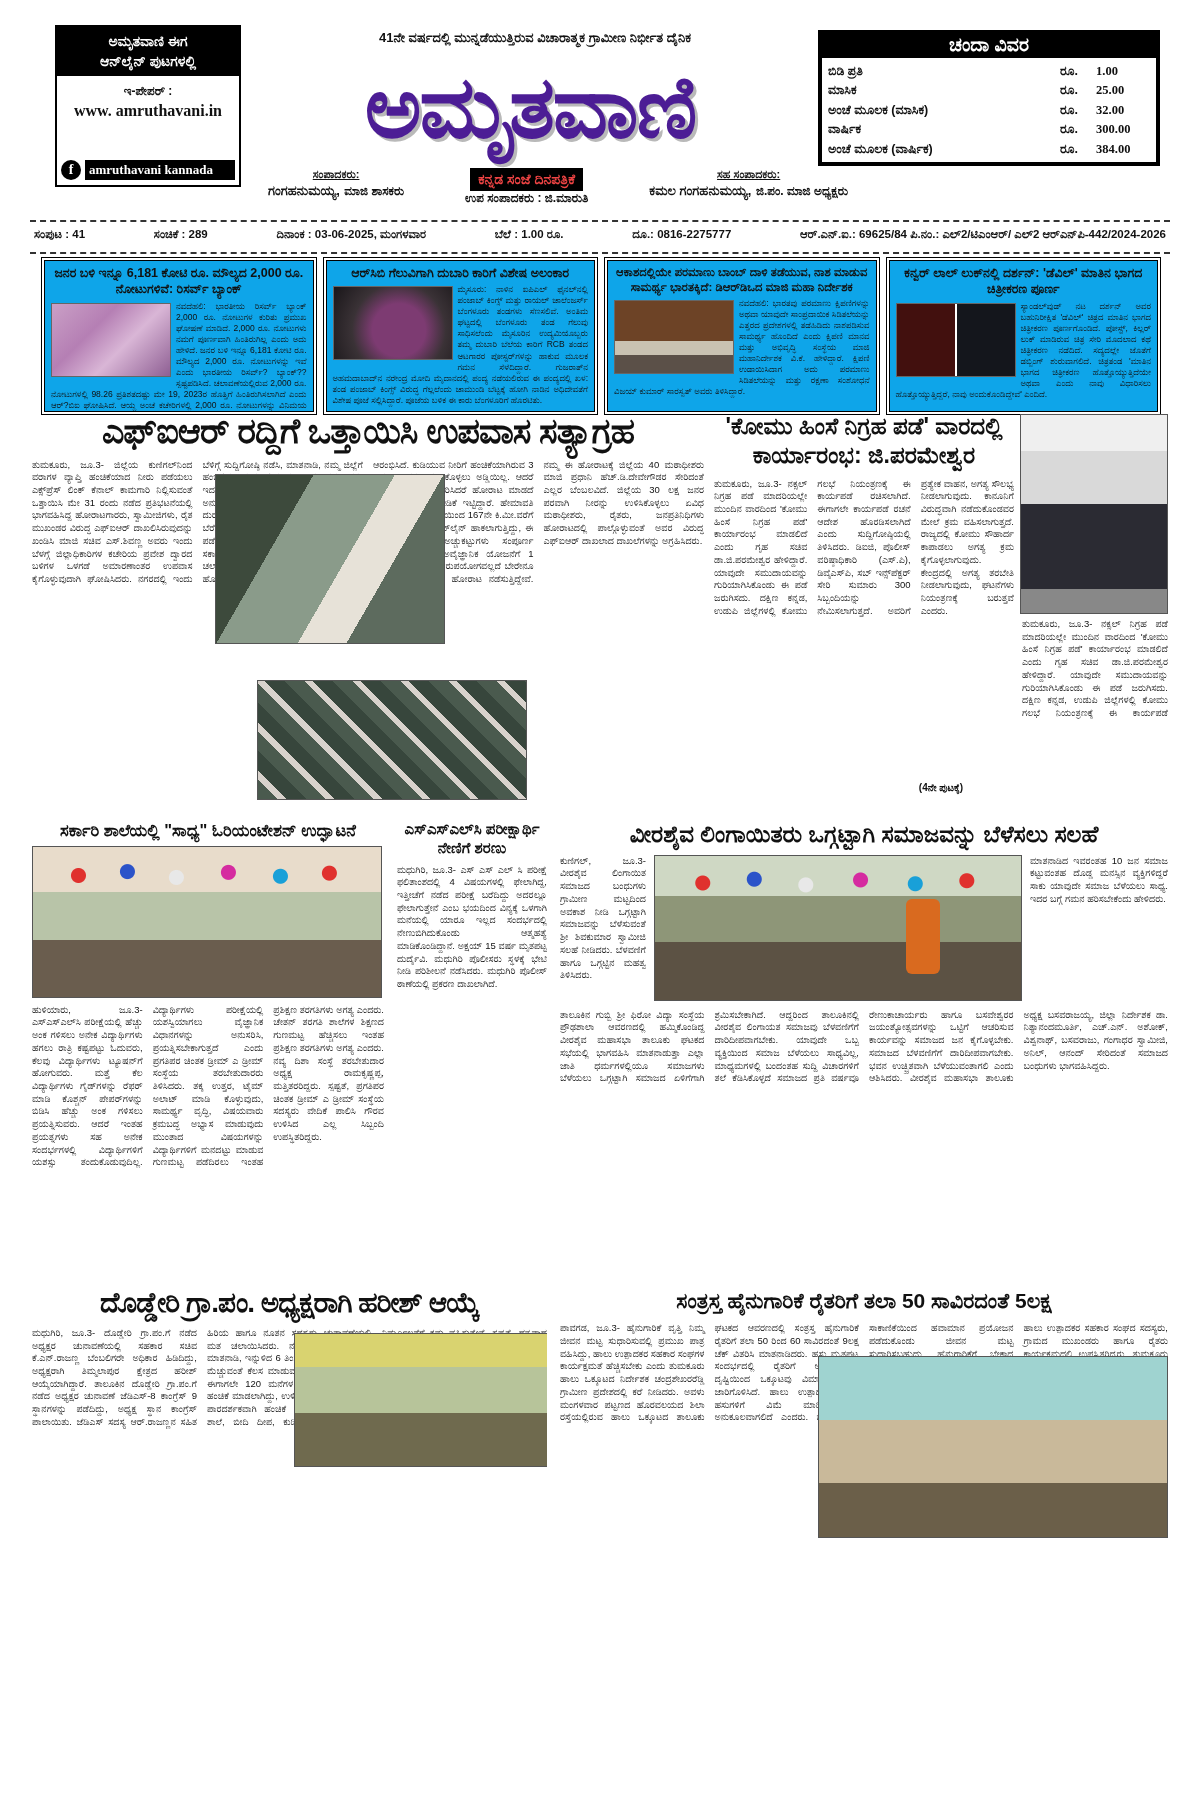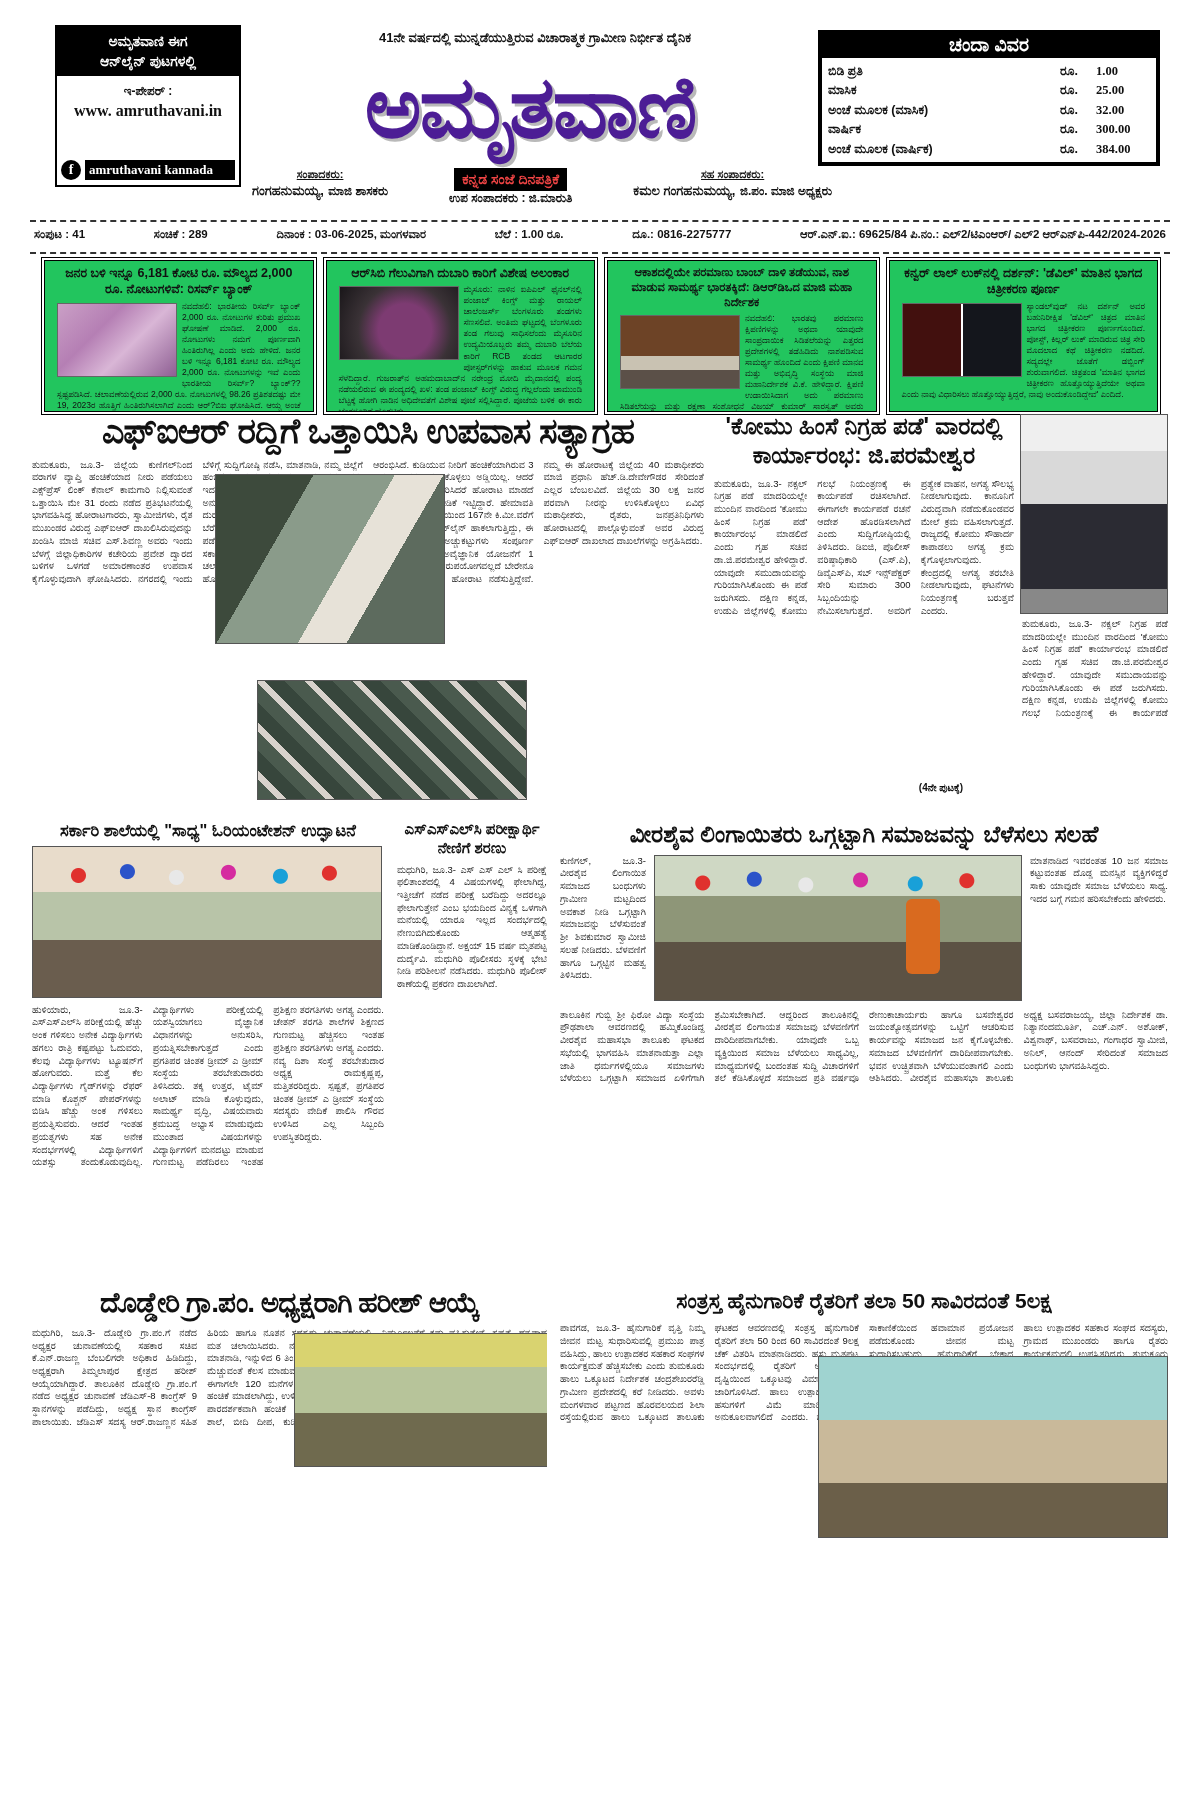--- a/index.html
+++ b/index.html
@@ -12,40 +12,40 @@
   .online-box .blackhead{background:#000;color:#fff;text-align:center;font-weight:bold;font-size:14px;line-height:1.45;padding:4px 2px;}
   .online-box .epaper{font-size:12px;font-weight:bold;text-align:center;margin-top:8px;}
   .online-box .site{font-size:16px;font-weight:bold;text-align:center;margin-top:4px;font-family:"Liberation Serif",serif;}
   .fb-bar{position:absolute;left:4px;right:4px;bottom:5px;display:flex;align-items:center;gap:4px;}
   .fb-ico{width:20px;height:20px;border-radius:50%;background:#000;color:#fff;font-weight:bold;font-size:14px;display:flex;align-items:center;justify-content:center;font-family:"Liberation Serif",serif;}
   .fb-txt{flex:1;background:#000;color:#fff;font-size:13px;font-weight:bold;padding:2px 4px;font-family:"Liberation Serif",serif;}
   .tagline{position:absolute;left:265px;top:30px;width:540px;text-align:center;font-size:13px;font-weight:bold;}
   .masthead{position:absolute;left:250px;top:48px;width:560px;height:120px;text-align:center;
     font-size:86px;font-weight:800;color:#4c1d95;line-height:118px;letter-spacing:-2px;
     text-shadow:3px 3px 0 #b9b9b9;white-space:nowrap;overflow:hidden;}
-  .ed-row{position:absolute;left:252px;top:168px;width:580px;display:flex;justify-content:space-between;align-items:flex-start;}
+  .ed-row{position:absolute;left:268px;top:168px;width:580px;display:flex;justify-content:space-between;align-items:flex-start;}
   .ed-col{text-align:center;}
   .ed-label{font-size:11px;font-weight:bold;text-decoration:underline;}
   .ed-name{font-size:13px;font-weight:bold;}
   .ed-small{font-size:12px;font-weight:bold;}
   .badge{background:#000;color:#ef4444;font-size:14px;font-weight:bold;padding:3px 8px;display:inline-block;}
   .sub-box{position:absolute;left:818px;top:30px;width:338px;border:2px solid #000;box-shadow:0 0 0 1px #fff,0 0 0 2px #000 inset;}
   .sub-title{background:#000;color:#fff;text-align:center;font-size:19px;font-weight:bold;padding:2px 0;}
   .sub-rows{padding:4px 8px 5px 8px;}
   .sub-row{display:flex;font-size:12.5px;font-weight:bold;line-height:1.55;}
   .sub-row .l{flex:1;}
   .sub-row .c{width:36px;}
   .sub-row .a{width:54px;text-align:left;font-family:"Liberation Serif",serif;}
   .emails{position:absolute;left:818px;top:148px;width:338px;text-align:center;font-weight:bold;font-size:13.5px;font-family:"Liberation Serif",serif;line-height:1.35;}
   
   .dash{position:absolute;left:30px;right:30px;border-top:2px dashed #333;}
   .infoline{position:absolute;left:34px;top:228px;width:1132px;display:flex;justify-content:space-between;font-size:11.5px;font-weight:bold;white-space:nowrap;}
   
   .topboxes{position:absolute;left:44px;top:260px;width:1114px;display:flex;gap:12px;}
-  .tbox{flex:1;border:1px solid #000;outline:1px solid #000;outline-offset:2px;background:#22c55e;height:142px;padding:4px 12px;overflow:hidden;}
+  .tbox{flex:1;border:1px solid #000;outline:1px solid #000;outline-offset:2px;background:#0ea5e9;height:142px;padding:4px 6px;overflow:hidden;}
   .tbox h3{margin:0 0 3px 0;font-size:12.5px;line-height:1.3;text-align:center;font-weight:bold;}
   .tbox .bx-body{font-size:8.5px;line-height:1.3;text-align:justify;}
   .tbox .bx-ph{float:left;width:118px;height:72px;margin:2px 5px 2px 0;border:1px solid #666;}
   .ph-notes{background:linear-gradient(135deg,#caa0c6 0%,#b57fb4 35%,#d9b6d6 60%,#8e5f93 100%);}
   .ph-car{background:radial-gradient(circle at 55% 60%,#7d3b72 0 34%,#3a3236 60%,#191619 100%);}
   .ph-drdo{background:linear-gradient(180deg,#6d4326 0 55%,#c9c2b2 55% 75%,#5b5048 75% 100%);}
   .ph-darshan{background:linear-gradient(90deg,#42100e 0 49%,#fff 49% 51%,#14161c 51% 100%);}
   
   .art{position:absolute;overflow:hidden;}
   .hl-xl{font-size:35px;font-weight:800;text-align:center;line-height:1.1;letter-spacing:-1px;}

